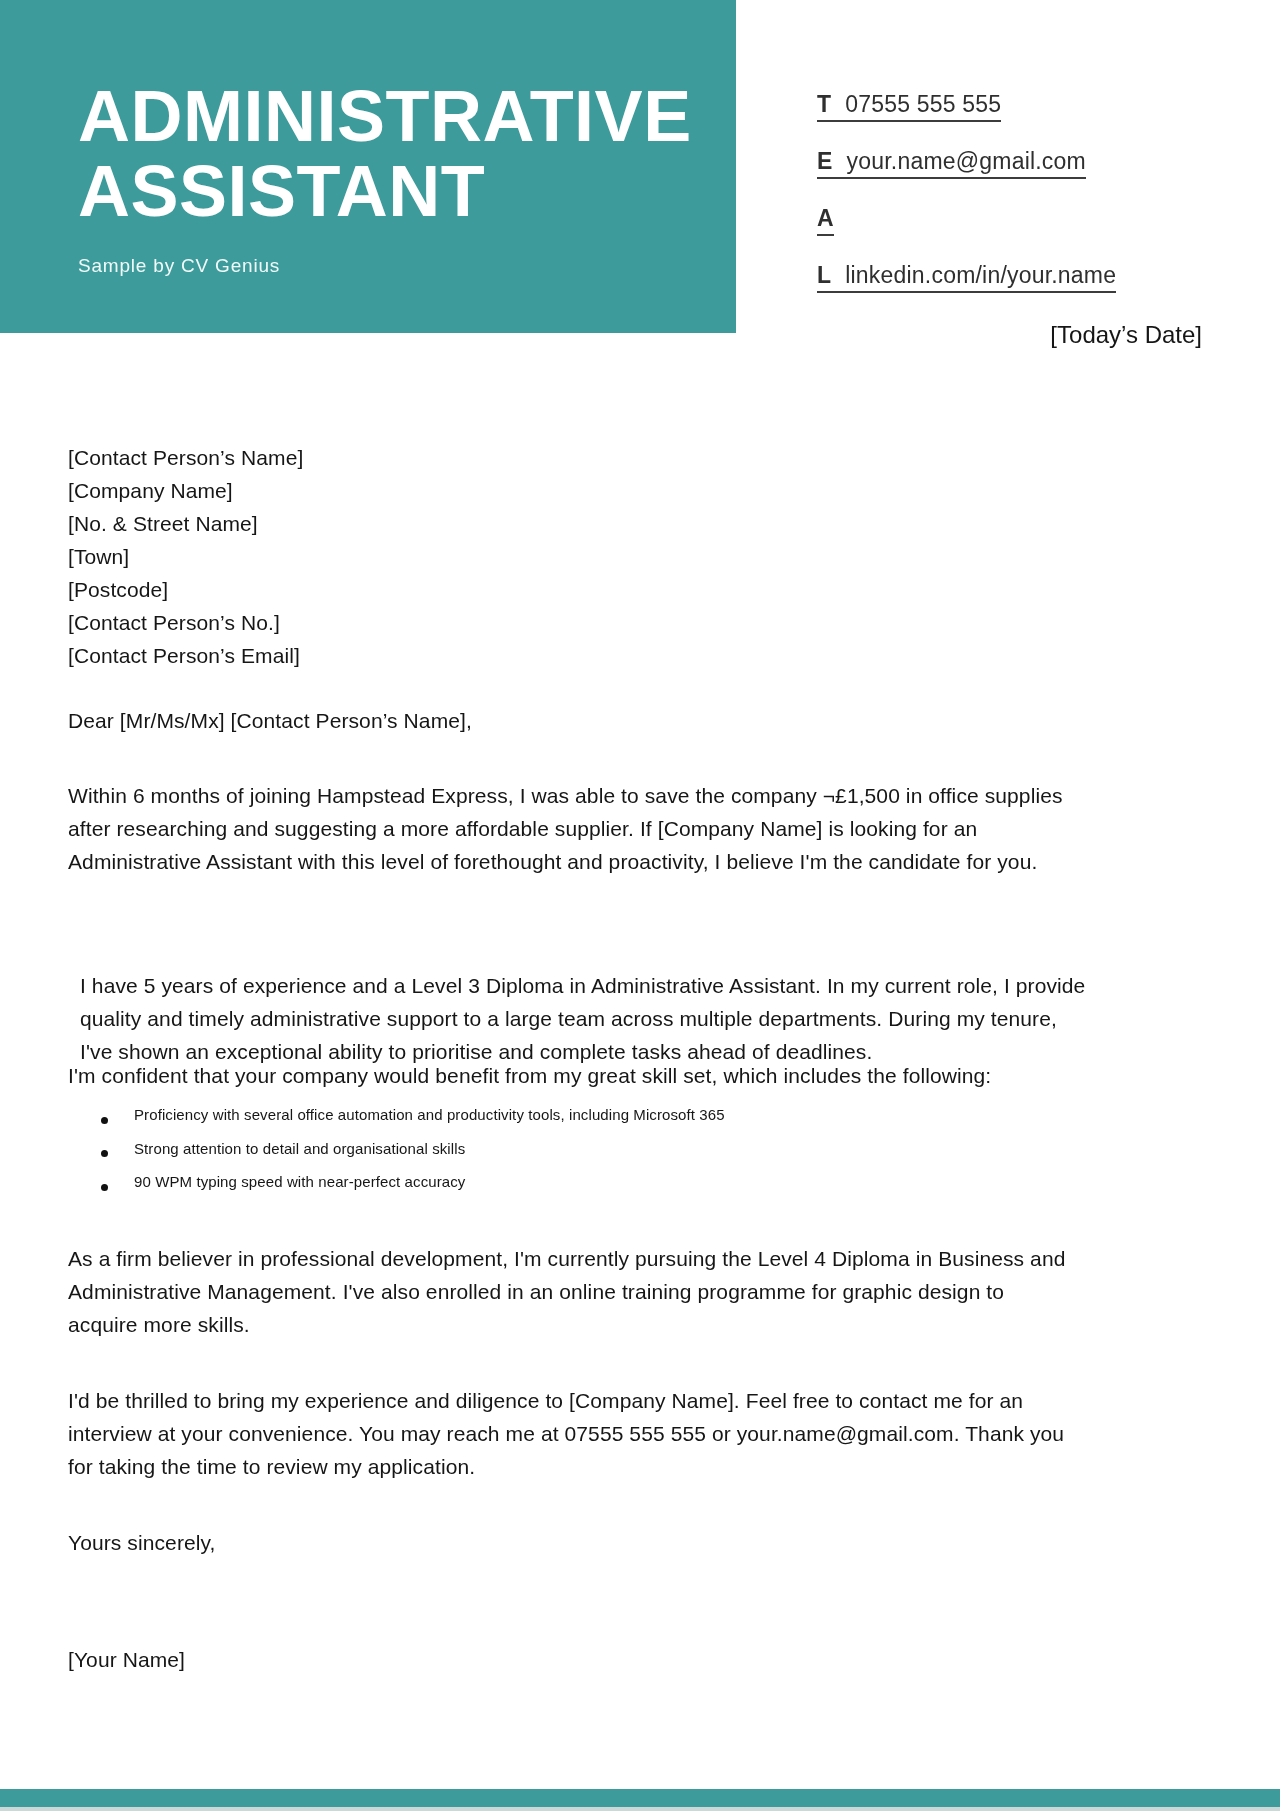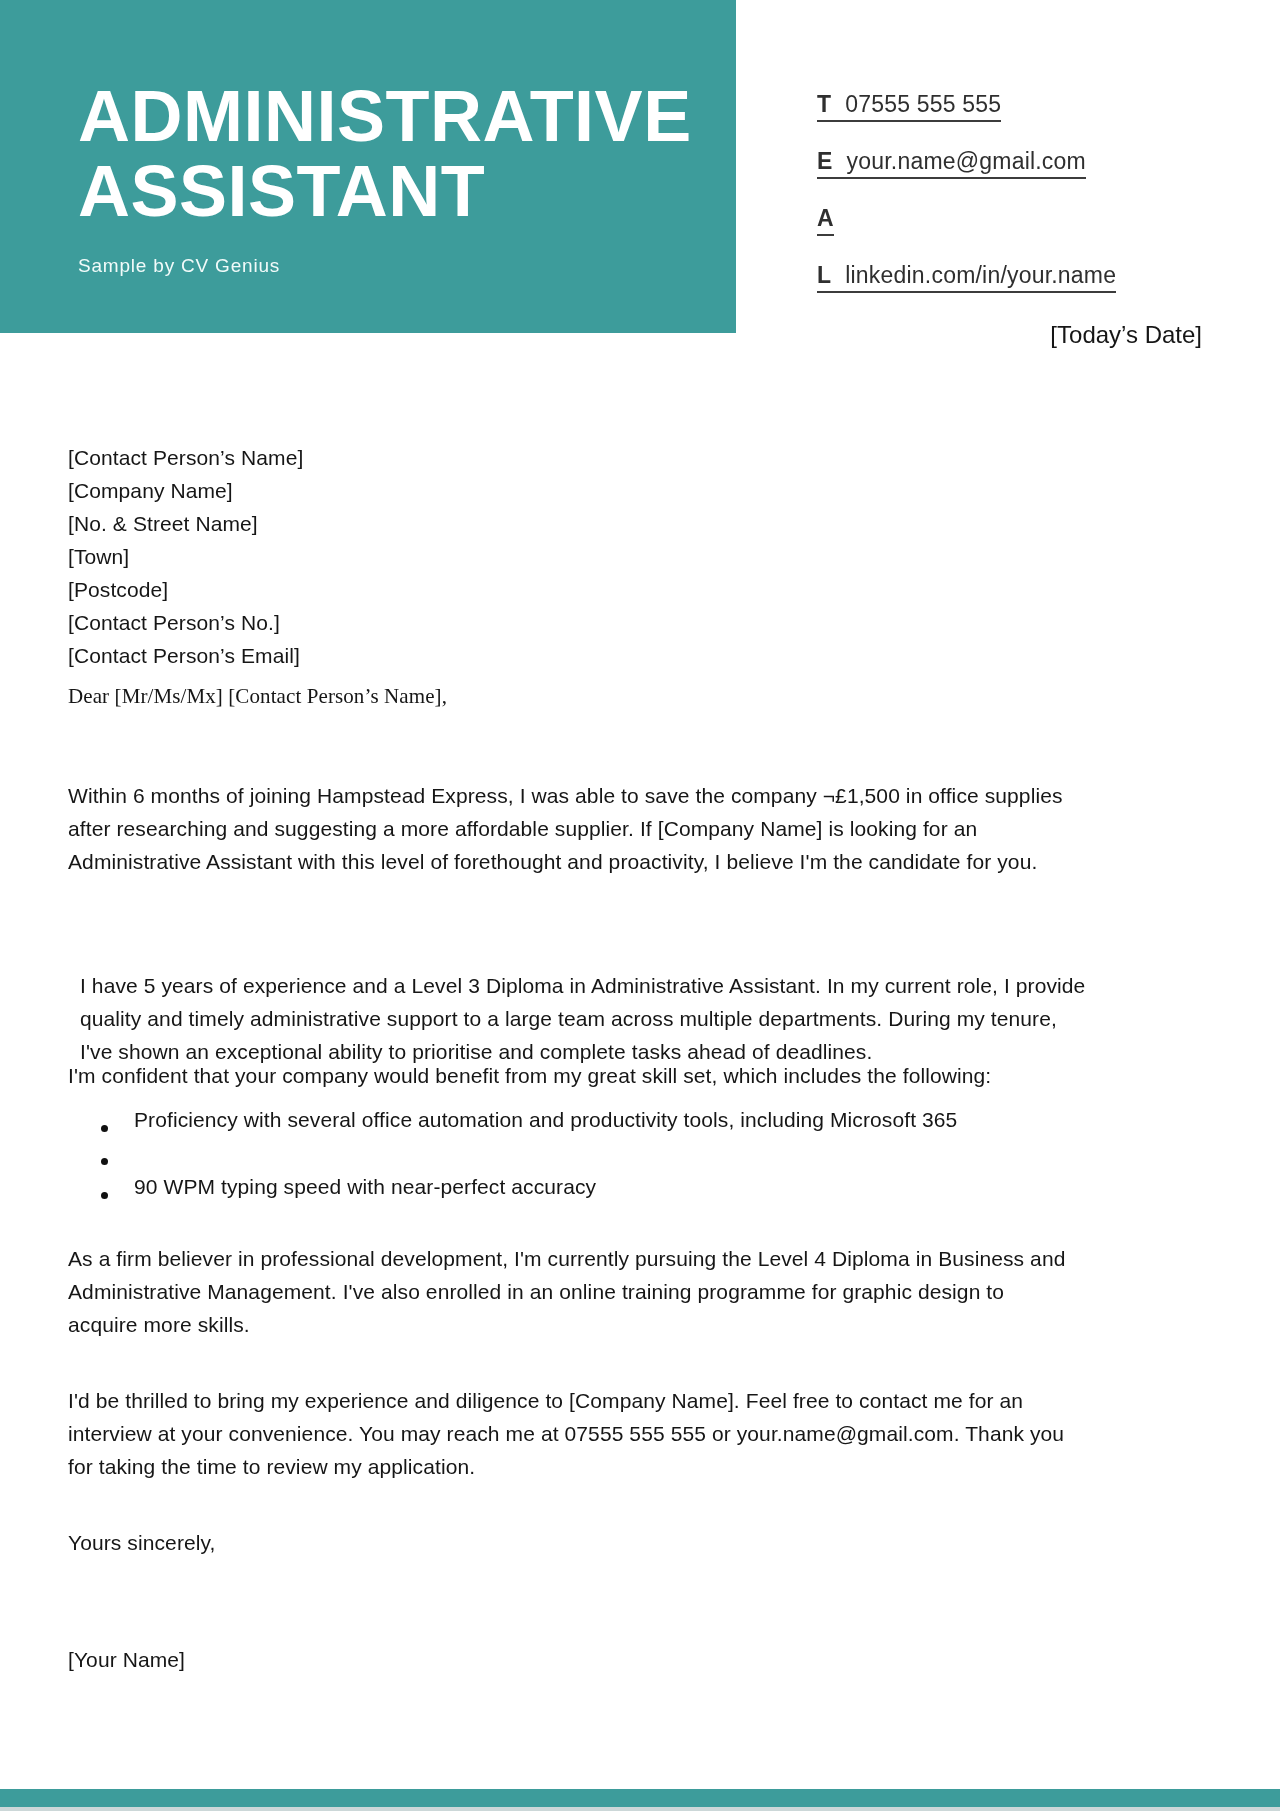--- a/index.html
+++ b/index.html
@@ -69,23 +69,23 @@
     position: absolute;
     top: 321px;
     right: 78px;
     font-size: 24px;
     color: #161616;
     text-align: right;
   }
   .bullet-list { position: absolute; left: 68px; top: 1098px; list-style: none; }
   .bullet-item {
     display: flex;
-    align-items: flex-end;
+    align-items: center;
     height: 33.5px;
-    font-size: 21px;
+    font-size: 15px;
     color: #161616;
     letter-spacing: 0.1px;
   }
   .bullet-dot {
     width: 7px; height: 7px;
     border-radius: 50%;
     background: #111111;
     margin-left: 33px;
     margin-right: 26px;
     margin-top: 11px;
@@ -137,39 +137,40 @@
 <div class="date-line">[Today’s Date]</div>
 
 <div class="abs body-text" style="left:68px; top:441px;">[Contact Person’s Name]
 [Company Name]
 [No. &amp; Street Name]
 [Town]
 [Postcode]
 [Contact Person’s No.]
 [Contact Person’s Email]</div>
 
-<div class="abs body-text" style="left:68px; top:680px;font-family:Liberation Serif, serif;">Dear [Mr/Ms/Mx] [Contact Person’s Name],</div>
+<div class="abs body-text" style="left:68px; top:704px;">Dear [Mr/Ms/Mx] [Contact Person’s Name],</div>
 
 <div class="abs body-text" style="left:68px; top:779px;">Within 6 months of joining Hampstead Express, I was able to save the company ¬£1,500 in office supplies
 after researching and suggesting a more affordable supplier. If [Company Name] is looking for an
 Administrative Assistant with this level of forethought and proactivity, I believe I'm the candidate for you.</div>
 
 <div class="abs body-text" style="left:80px; top:921px;margin-top:48px;">I have 5 years of experience and a Level 3 Diploma in Administrative Assistant. In my current role, I provide
 quality and timely administrative support to a large team across multiple departments. During my tenure,
 I've shown an exceptional ability to prioritise and complete tasks ahead of deadlines.</div>
 
 <div class="abs body-text" style="left:68px; top:1059px;">I'm confident that your company would benefit from my great skill set, which includes the following:</div>
 
 <ul class="bullet-list">
   <li class="bullet-item">
       <span class="bullet-dot"></span>
       <span>Proficiency with several office automation and productivity tools, including Microsoft 365</span>
     </li>
   <li class="bullet-item">
       <span class="bullet-dot"></span>
+      <span>Strong attention to detail and organisational skills</span>
     </li>
   <li class="bullet-item">
       <span class="bullet-dot"></span>
       <span>90 WPM typing speed with near-perfect accuracy</span>
     </li>
 </ul>
 
 <div class="abs body-text" style="left:68px; top:1242px;">As a firm believer in professional development, I'm currently pursuing the Level 4 Diploma in Business and
 Administrative Management. I've also enrolled in an online training programme for graphic design to
 acquire more skills.</div>

